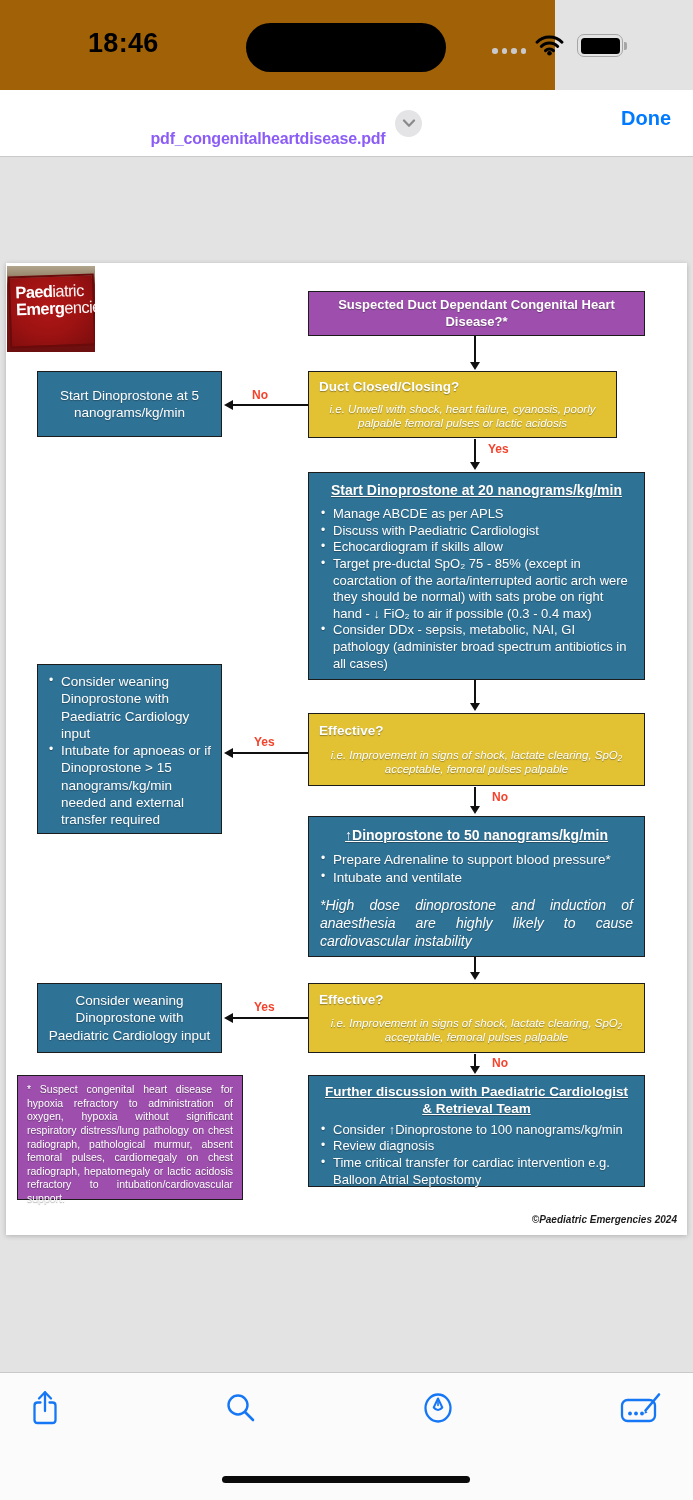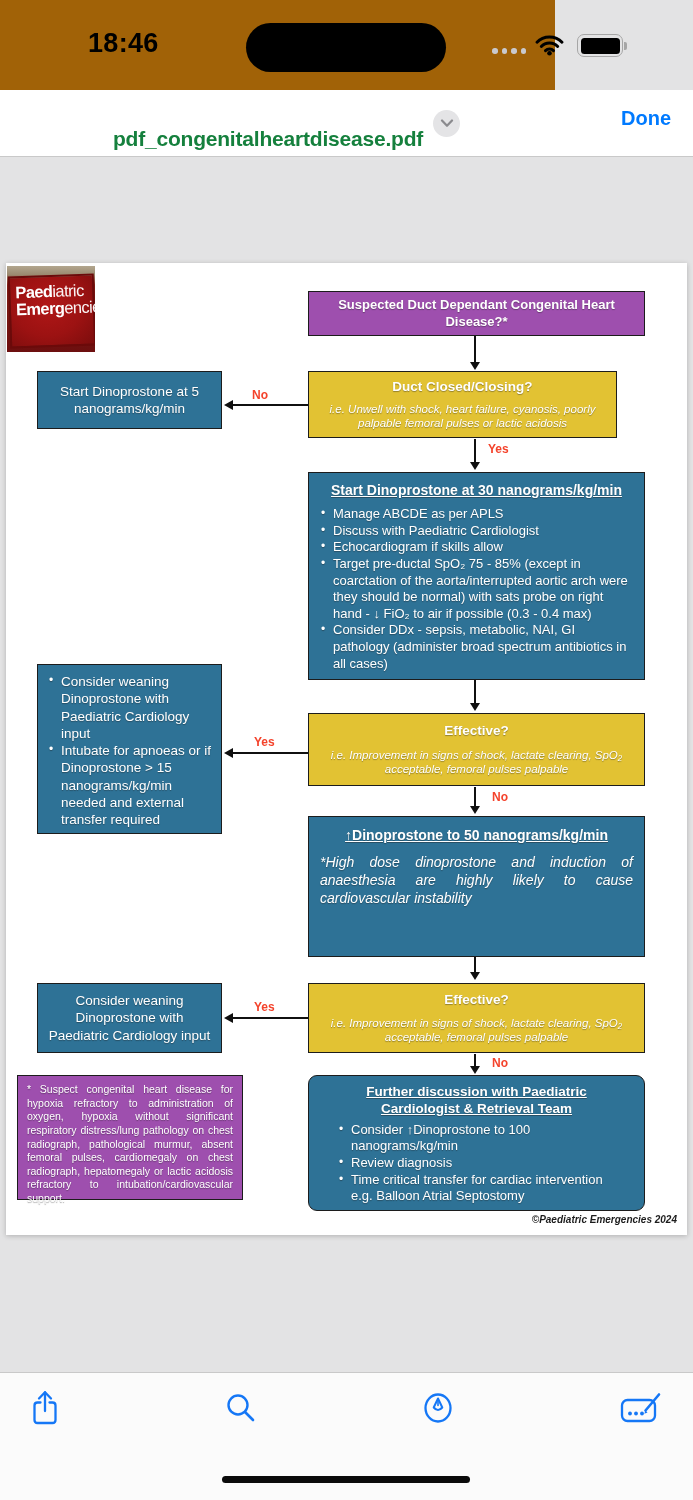--- a/index.html
+++ b/index.html
@@ -14,34 +14,34 @@
   .cell-dots { position:absolute; left:492px; top:48px; display:flex; gap:4px; }
   .cell-dots i { width:5.5px; height:5.5px; border-radius:50%; background:#c9c9cd; display:block; }
   .wifi { position:absolute; left:534px; top:33px; color:#000; }
   .battery { position:absolute; left:577px; top:34px; width:46px; height:23px; border:1.6px solid #a6a6a6; border-radius:7px; padding:2.5px; }
   .battery .fill { width:100%; height:100%; background:#000; border-radius:3.5px; }
   .battery .tip { position:absolute; right:-5px; top:7px; width:3px; height:8px; background:#a6a6a6; border-radius:0 2px 2px 0; }
 
   
   .nav-bar { position:absolute; top:90px; left:0; width:693px; height:67px; background:#fff; border-bottom:1px solid #c9c9c9; }
   .title-group { position:absolute; left:0; right:120px; top:0; height:100%; display:flex; align-items:center; justify-content:center; gap:10px; }
-  .doc-title { font-size:21px; font-weight:700; color:#15803d; letter-spacing:-.2px;margin-top:32px; }
+  .doc-title { font-size:16px; font-weight:700; color:#8b5cf6; letter-spacing:-.2px;margin-top:32px; }
   .chevron-btn { border:none; background:#e4e4e6; width:27px; height:27px; border-radius:50%; display:flex; align-items:center; justify-content:center; cursor:pointer; }
   .done-btn { position:absolute; right:22px; top:17px; border:none; background:none; color:#007aff; font-size:20px; font-weight:700; font-family:inherit; cursor:pointer; }
 
   
   .content-bg { position:absolute; top:157px; left:0; width:693px; height:1215px; background:#e3e3e4; }
   .pdf-page { position:absolute; left:6px; top:106px; width:681px; height:972px; background:#fff; box-shadow:0 1px 5px rgba(0,0,0,.22); }
 
   
   .fc { position:absolute; border:1.5px solid #1c1c1c; color:#fff; text-shadow:0 1px 1px rgba(30,30,30,.4); }
   .blue   { background:#2e7296; }
   .yellow { background:#e2c233; }
   .purple { background:#9e4fae; }
-  .fc-center { display:flex; flex-direction:column; align-items:center; justify-content:center; text-align:center; }
+  .fc-center { display:flex; flex-direction:column; align-items:flex-start; justify-content:center; text-align:center; }
   .fc-title { font-weight:700; font-size:13.5px; line-height:1.25; }
   .fc-title-u { font-weight:700; font-size:14px; text-decoration:underline; text-align:center; }
   .fc-sub { font-style:italic; font-size:11.5px; line-height:1.25; text-align:center; }
   ul.bullets { list-style:none; text-align:left; }
   ul.bullets li { position:relative; padding-left:13px; }
   ul.bullets li::before { content:"\2022"; position:absolute; left:1px; font-size:12px; }
   .note { font-style:italic; text-align:justify; }
 
   
   .va { position:absolute; width:2px; background:#101010; }
@@ -122,32 +122,32 @@
         <div class="fc-title" style="font-size:13px;">Suspected Duct Dependant Congenital Heart Disease?*</div>
       </div>
 
       <div class="va" style="left:468px; top:73px; height:27px;"></div>
 
       <div class="fc yellow fc-center" style="left:302px; top:108px; width:309px; height:67px; padding:5px 10px; gap:6px;">
         <div class="fc-title">Duct Closed/Closing?</div>
         <div class="fc-sub">i.e. Unwell with shock, heart failure, cyanosis, poorly palpable femoral pulses or lactic acidosis</div>
       </div>
 
-      <div class="fc blue fc-center" style="left:31px; top:108px; width:185px; height:58px; padding:5px 22px;">
+      <div class="fc blue fc-center" style="left:31px; top:108px; width:185px; height:66px; padding:5px 22px;">
         <div style="font-size:13.5px; line-height:1.28;">Start Dinoprostone at 5 nanograms/kg/min</div>
       </div>
 
       <span class="lbl" style="left:246px; top:125px;">No</span>
       <div class="ha" style="left:226px; top:141px; width:76px;"></div>
 
       <span class="lbl" style="left:482px; top:179px;">Yes</span>
       <div class="va" style="left:468px; top:176px; height:24px;"></div>
 
       <div class="fc blue" style="left:302px; top:209px; width:337px; height:208px; padding:9px 11px;">
-        <div class="fc-title-u">Start Dinoprostone at 30 nanograms/kg/min</div>
+        <div class="fc-title-u">Start Dinoprostone at 20 nanograms/kg/min</div>
         <ul class="bullets" style="margin-top:8px; font-size:13px; line-height:1.28;">
             <li>Manage ABCDE as per APLS</li>
             <li>Discuss with Paediatric Cardiologist</li>
             <li>Echocardiogram if skills allow</li>
             <li>Target pre-ductal SpO₂ 75 - 85% (except in coarctation of the aorta/interrupted aortic arch were they should be normal) with sats probe on right hand - ↓ FiO₂ to air if possible (0.3 - 0.4 max)</li>
             <li>Consider DDx - sepsis, metabolic, NAI, GI pathology (administer broad spectrum antibiotics in all cases)</li>
           </ul>
       </div>
 
       <div class="va" style="left:468px; top:417px; height:24px;"></div>
@@ -165,41 +165,45 @@
       </div>
 
       <span class="lbl" style="left:248px; top:472px;">Yes</span>
       <div class="ha" style="left:226px; top:489px; width:76px;"></div>
 
       <span class="lbl" style="left:486px; top:527px;">No</span>
       <div class="va" style="left:468px; top:524px; height:20px;"></div>
 
       <div class="fc blue" style="left:302px; top:553px; width:337px; height:141px; padding:10px 11px;">
         <div class="fc-title-u">↑Dinoprostone to 50 nanograms/kg/min</div>
+        <ul class="bullets" style="margin-top:8px; font-size:13.5px; line-height:1.3;">
+            <li>Prepare Adrenaline to support blood pressure*</li>
+            <li>Intubate and ventilate</li>
+          </ul>
         <div class="note" style="margin-top:11px; font-size:14px; line-height:1.28;">*High dose dinoprostone and induction of anaesthesia are highly likely to cause cardiovascular instability</div>
       </div>
 
       <div class="va" style="left:468px; top:694px; height:16px;"></div>
 
       <div class="fc yellow fc-center" style="left:302px; top:720px; width:337px; height:70px; padding:5px 10px; gap:7px;">
         <div class="fc-title">Effective?</div>
         <div class="fc-sub">i.e. Improvement in signs of shock, lactate clearing, SpO₂ acceptable, femoral pulses palpable</div>
       </div>
 
       <div class="fc blue fc-center" style="left:31px; top:720px; width:185px; height:70px; padding:5px 8px;">
         <div style="font-size:13.5px; line-height:1.28;">Consider weaning Dinoprostone with Paediatric Cardiology input</div>
       </div>
 
       <span class="lbl" style="left:248px; top:737px;">Yes</span>
       <div class="ha" style="left:226px; top:754px; width:76px;"></div>
 
       <span class="lbl" style="left:486px; top:793px;">No</span>
       <div class="va" style="left:468px; top:791px; height:13px;"></div>
 
-      <div class="fc blue" style="left:302px; top:812px; width:337px; height:136px; padding:8px 29px;border-radius:9px;">
+      <div class="fc blue" style="left:302px; top:812px; width:337px; height:112px; padding:8px 11px;">
         <div class="fc-title-u" style="font-size:13.5px; line-height:1.25;">Further discussion with Paediatric Cardiologist &amp; Retrieval Team</div>
         <ul class="bullets" style="margin-top:4px; font-size:13px; line-height:1.28;">
             <li>Consider ↑Dinoprostone to 100 nanograms/kg/min</li>
             <li>Review diagnosis</li>
             <li>Time critical transfer for cardiac intervention e.g. Balloon Atrial Septostomy</li>
           </ul>
       </div>
 
       <div class="fc purple" style="left:11px; top:812px; width:226px; height:125px; padding:7px 9px;">
         <div class="note" style="font-style:normal; font-size:10.5px; line-height:1.3;">* Suspect congenital heart disease for hypoxia refractory to administration of oxygen, hypoxia without significant respiratory distress/lung pathology on chest radiograph, pathological murmur, absent femoral pulses, cardiomegaly on chest radiograph, hepatomegaly or lactic acidosis refractory to intubation/cardiovascular support.</div>

